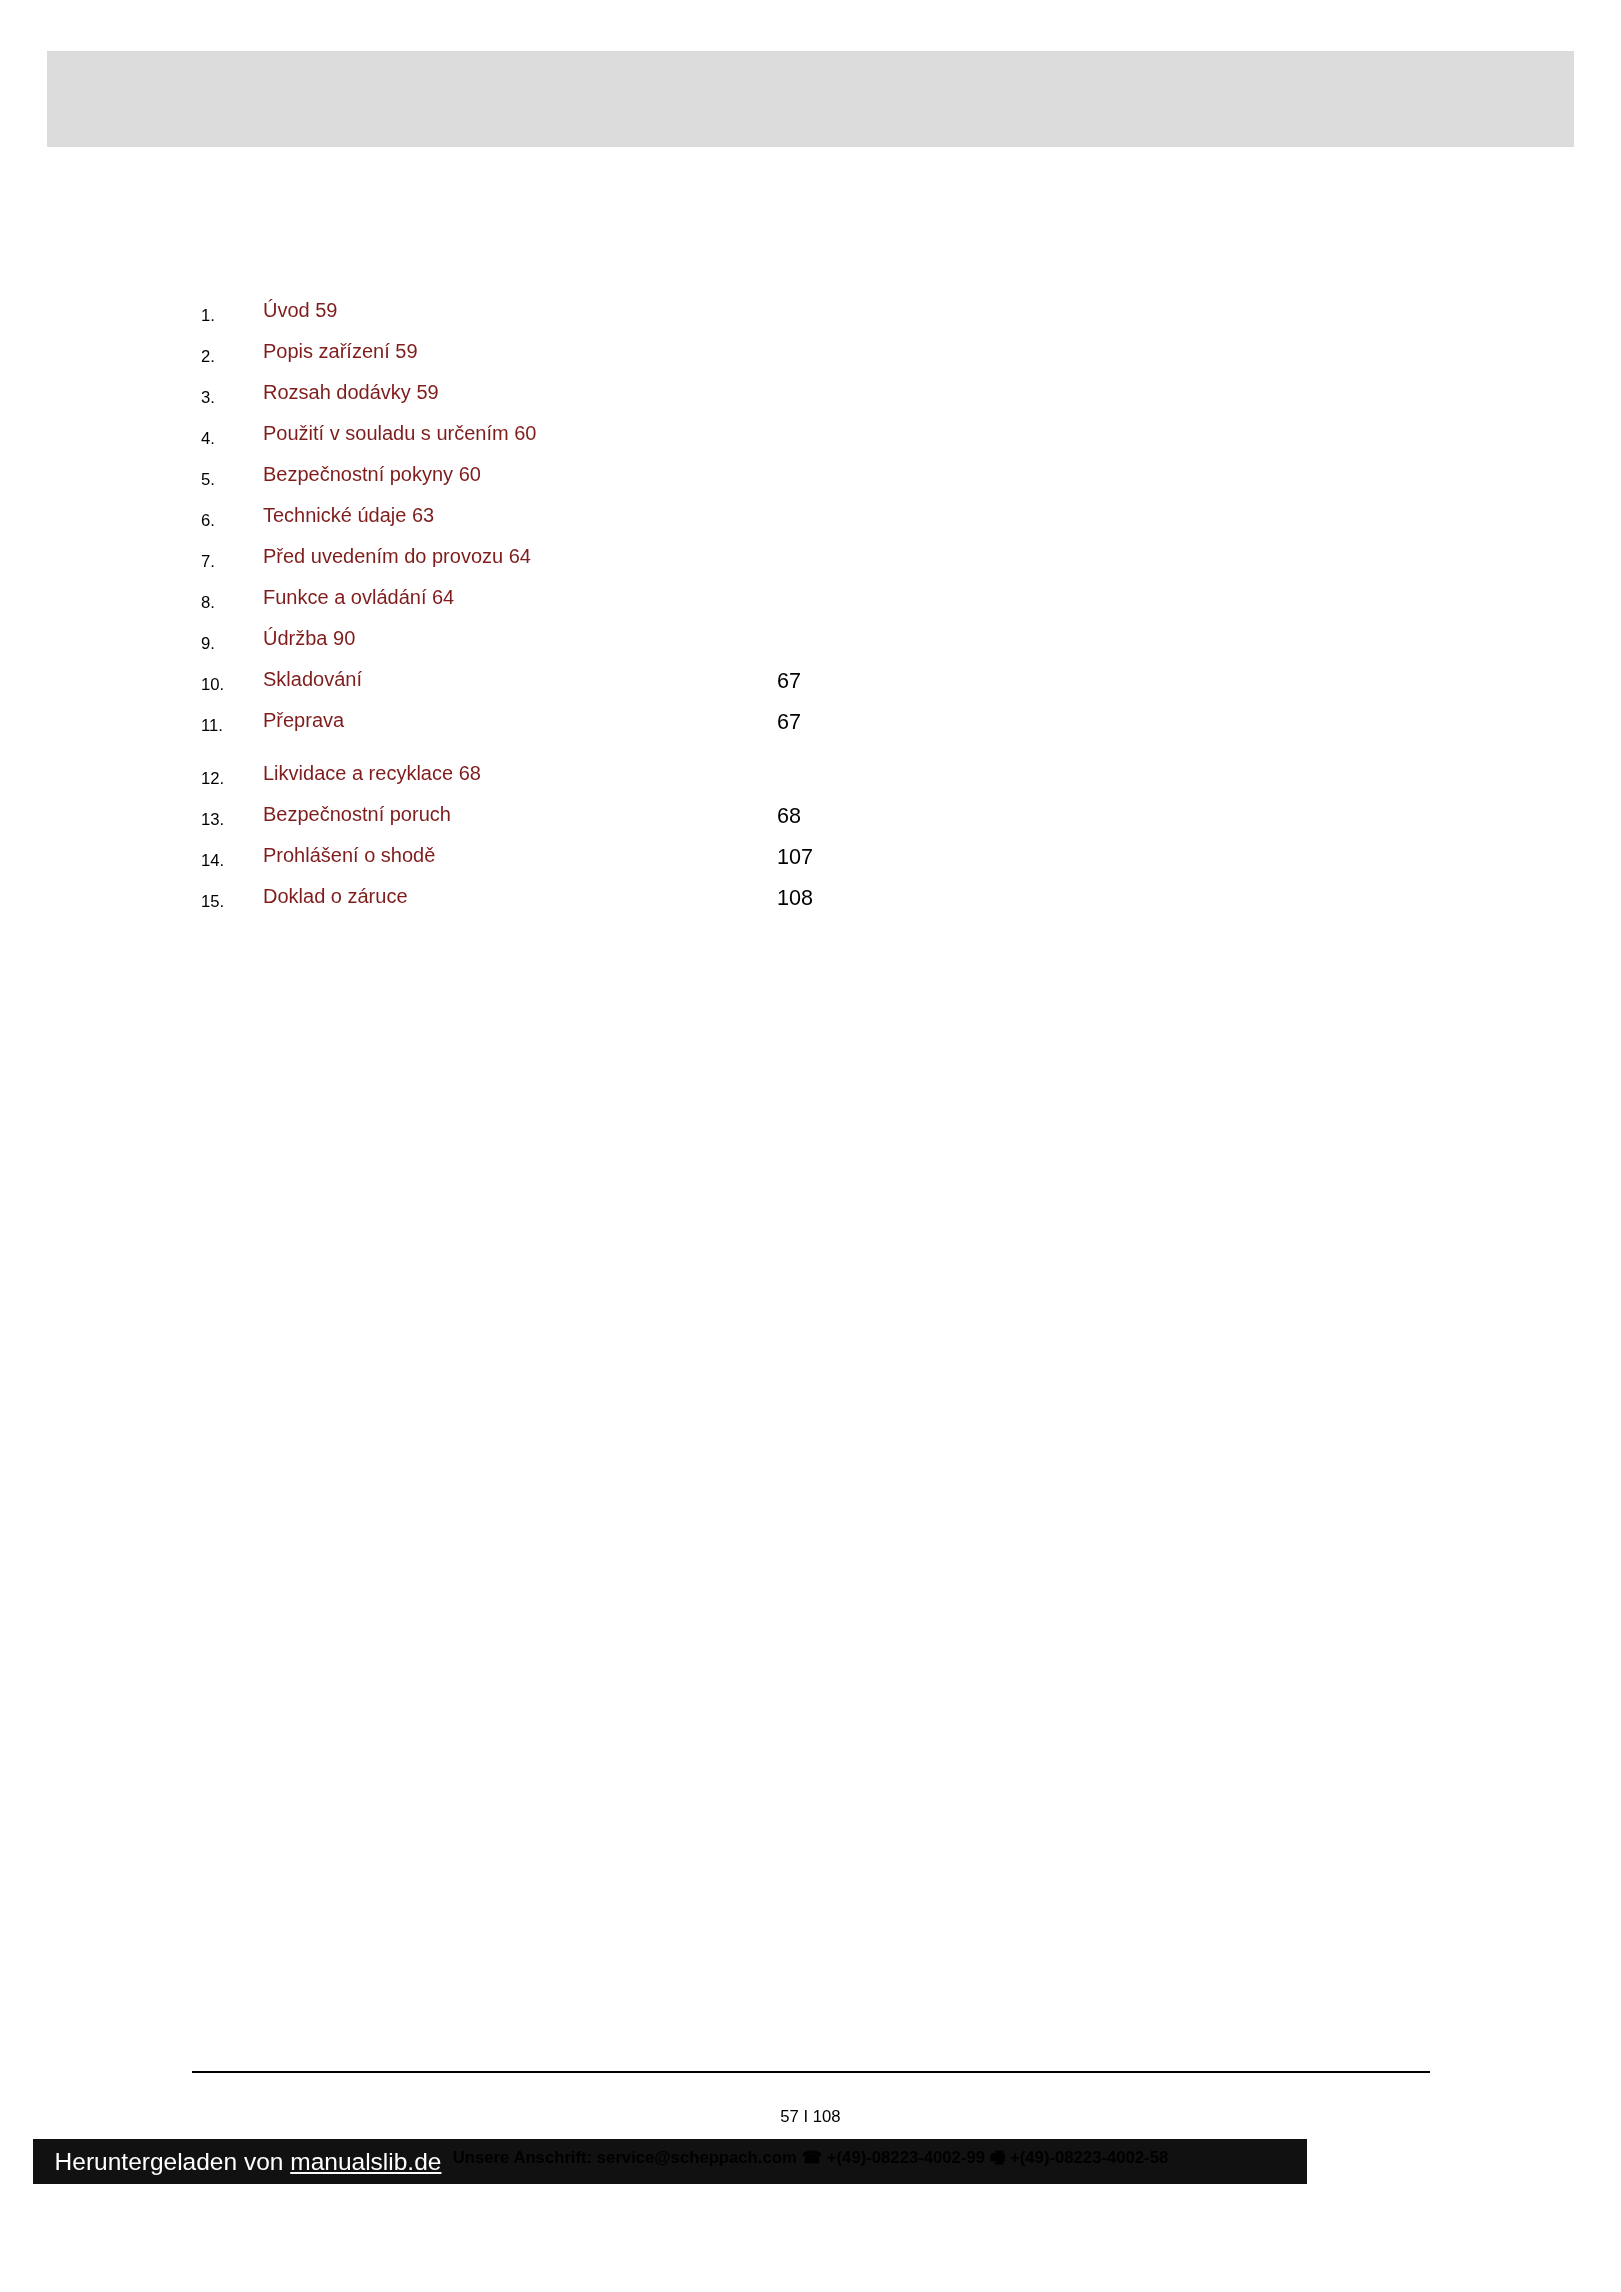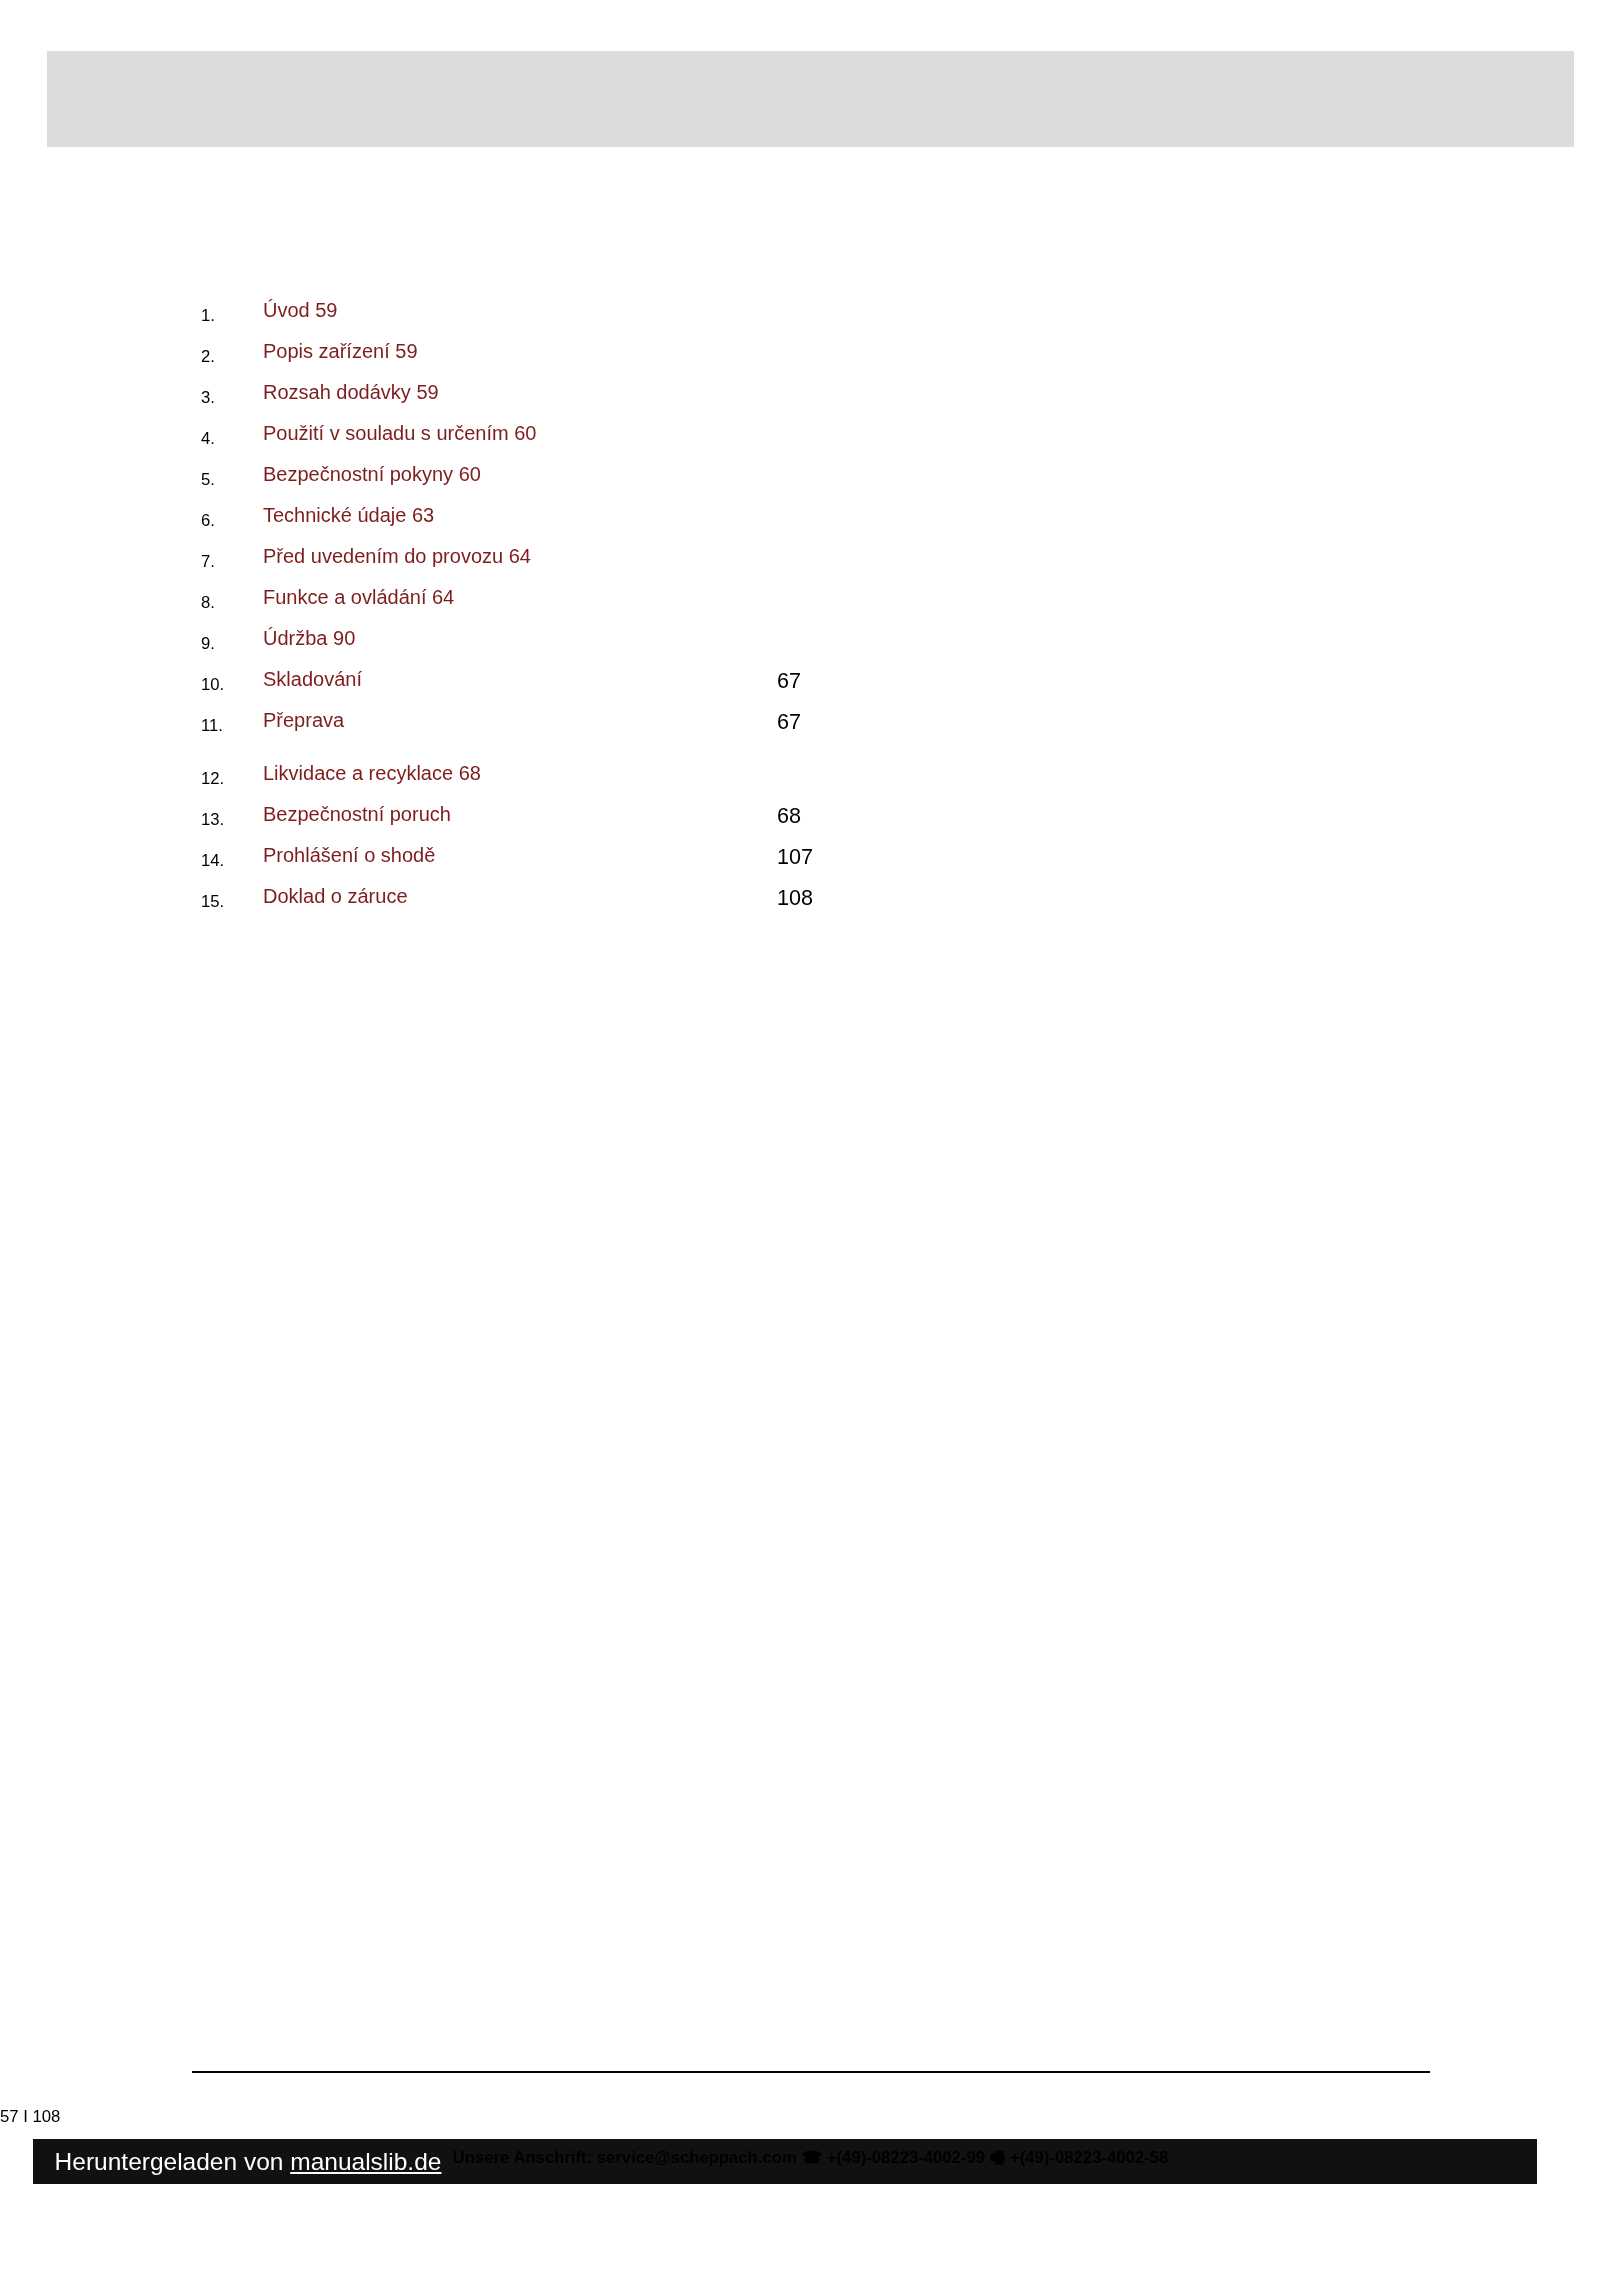--- a/index.html
+++ b/index.html
@@ -92,29 +92,29 @@
     top: 2071px;
     width: 1238px;
     height: 2px;
     background: #000;
   }
   .footer-pageno {
     position: absolute;
     left: 0;
     top: 2107px;
     width: 1621px;
-    text-align: left;
+    text-align: center;
     font-size: 16.7px;
     color: #000;
   }
   .watermark {
     position: absolute;
     left: 33px;
     top: 2139px;
-    width: 1504px;
+    width: 1274px;
     height: 45px;
     background: #111111;
     color: #ffffff;
     font-size: 24.5px;
     line-height: 45px;
     padding-left: 21.6px;
     box-sizing: border-box;
     white-space: nowrap;
     overflow: hidden;
   }

